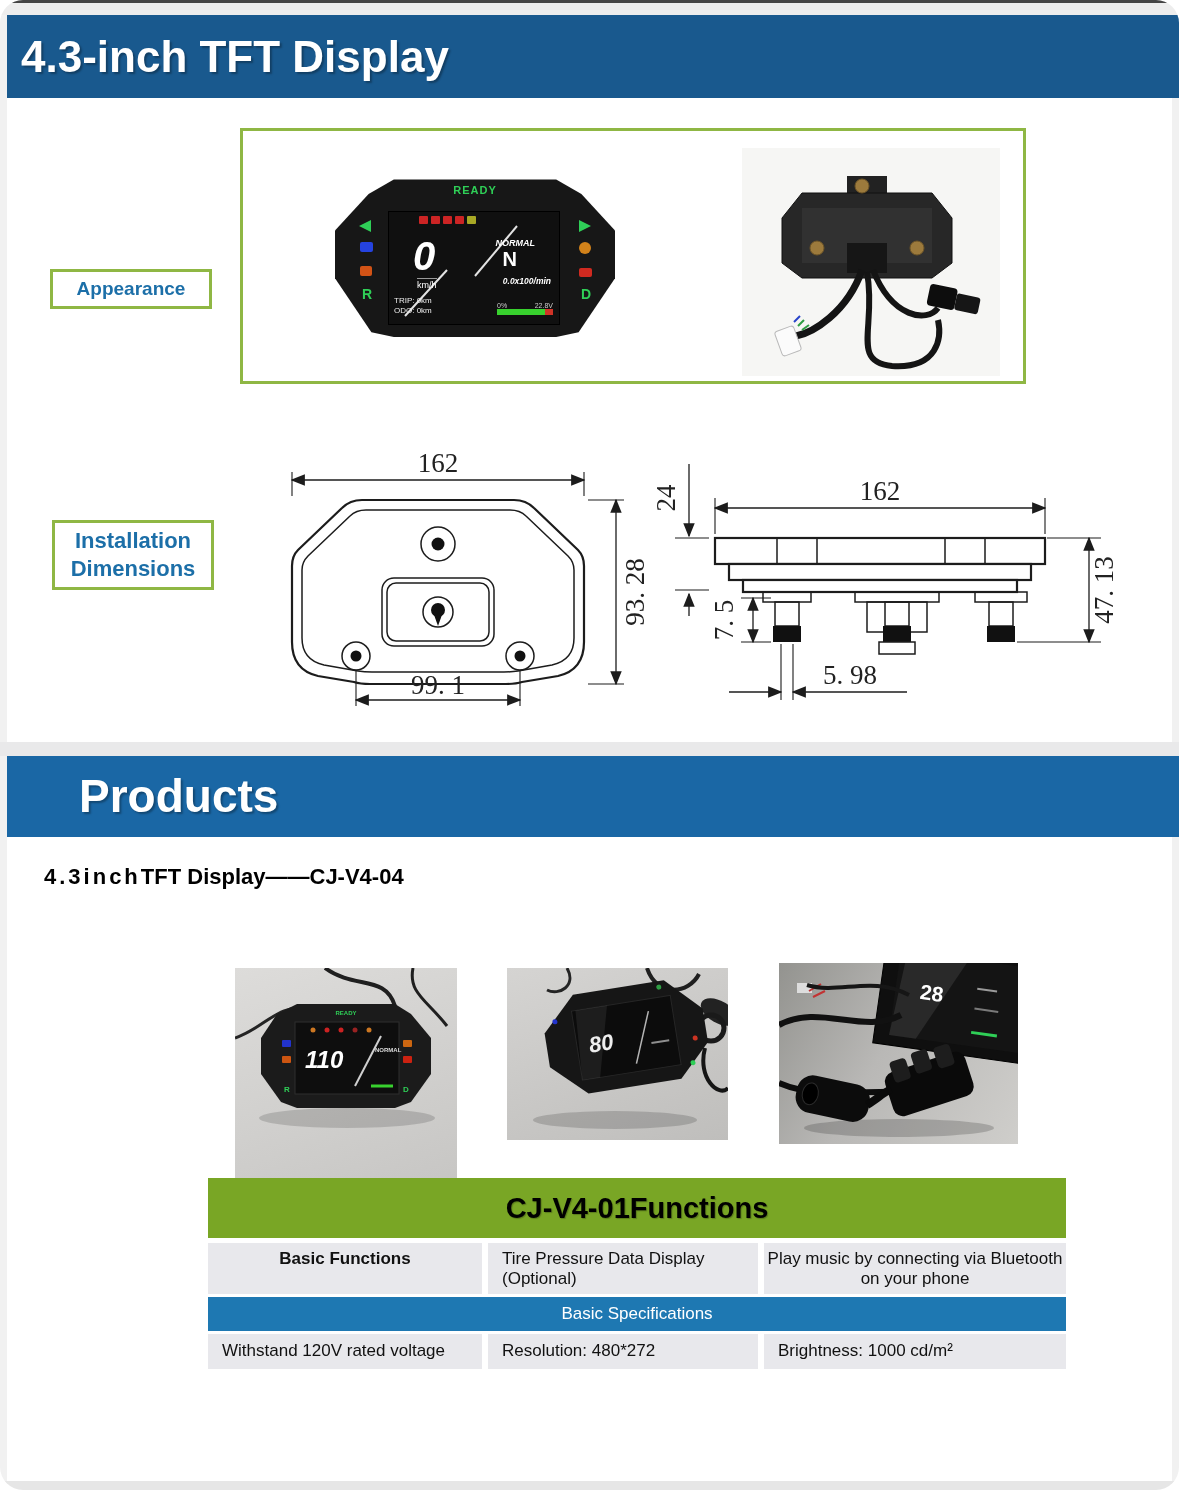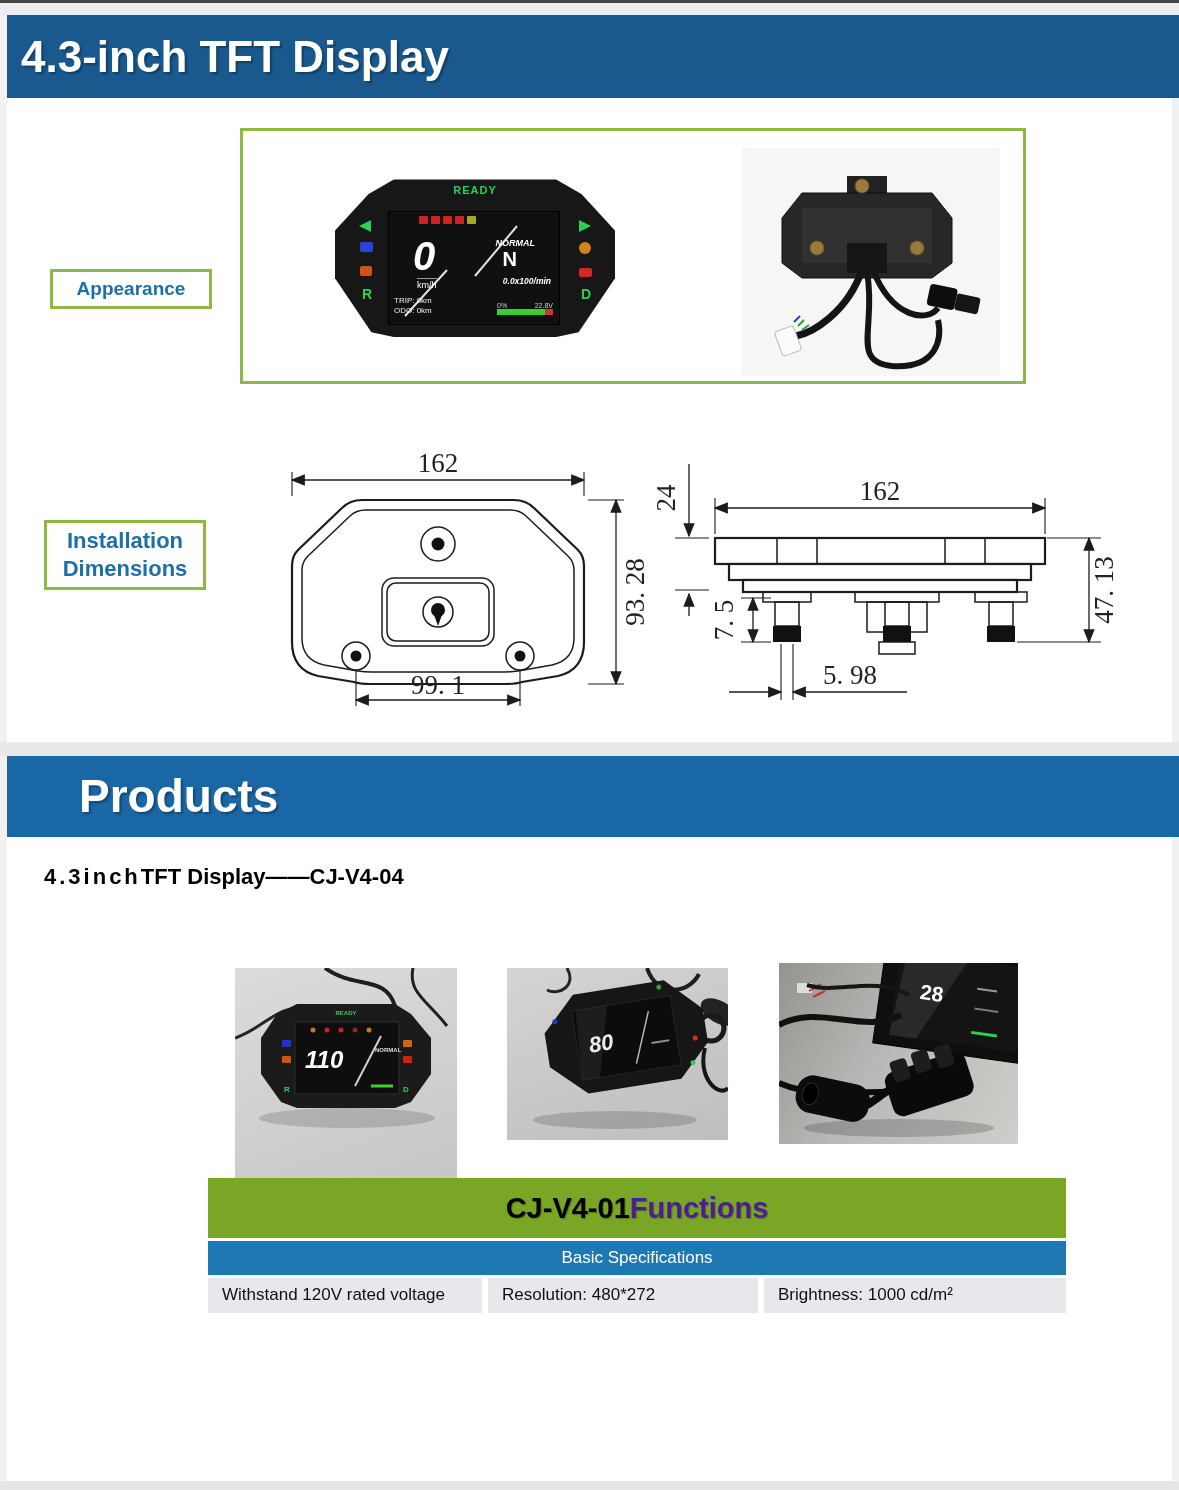--- a/index.html
+++ b/index.html
@@ -1,32 +1,32 @@
 <!DOCTYPE html>
 <html><head>
 <meta charset="utf-8">
 <style>
   html,body{margin:0;padding:0;background:#ffffff;}
   .page{position:relative;width:1179px;height:1490px;background:#ffffff;overflow:hidden;
-        font-family:"Liberation Sans",sans-serif;color:#111;}
+        font-family:"Liberation Sans",sans-serif;color:#111;border-radius:23px;}
   .edge-strip{position:absolute;top:15px;height:1468px;width:7px;background:#f1f1f1;}
   .top-dark{position:absolute;left:0;top:0;width:1179px;height:3px;background:#454545;}
   .top-gray{position:absolute;left:0;top:3px;width:1179px;height:12px;background:#ededed;}
   .band{position:absolute;left:7px;width:1165px;color:#fff;font-weight:bold;
         text-shadow:2px 2px 2px rgba(0,0,0,.30);}
   .band-h1{top:15px;height:83px;background:#19598e;font-size:44px;line-height:83px;padding-left:14px;}
   .band-products{top:756px;height:81px;background:#1a67a5;font-size:46px;line-height:81px;padding-left:72px;}
   .divider{position:absolute;left:0;top:742px;width:1179px;height:14px;background:#e9e9ea;}
   .bottom-gray{position:absolute;left:0;top:1481px;width:1179px;height:9px;background:#e6e6e6;}
 
   .green-label{position:absolute;border:3px solid #8fb744;background:#fff;color:#1c6fa8;
                font-weight:bold;display:flex;flex-direction:column;justify-content:center;
                align-items:center;text-align:center;}
   .lbl-appearance{left:50px;top:269px;width:156px;height:34px;font-size:19px;}
-  .lbl-install{left:44px;top:520px;width:156px;height:64px;font-size:22px;line-height:28px;}
+  .lbl-install{left:52px;top:520px;width:156px;height:64px;font-size:22px;line-height:28px;}
 
   .appearance-box{position:absolute;left:240px;top:128px;width:780px;height:250px;border:3px solid #8fb744;background:#fff;}
 
   
   .device{position:absolute;left:335px;top:178px;width:280px;height:159px;}
   .bezel{position:absolute;inset:0;background:#171717;
          clip-path:polygon(21% 1%,79% 1%,88% 10%,100% 33%,100% 63%,87% 97%,79% 100%,21% 100%,13% 97%,0% 63%,0% 33%,12% 10%);}
   .ready{position:absolute;left:0;right:0;top:6px;text-align:center;color:#2fcf57;
          font-size:11px;font-weight:bold;letter-spacing:1px;}
   .screen{position:absolute;left:53px;top:33px;width:170px;height:112px;background:#101010;border:1px solid #000;}
@@ -63,21 +63,21 @@
   .photo{position:absolute;overflow:hidden;}
   .photo1{left:235px;top:968px;width:222px;height:215px;background:linear-gradient(160deg,#dddcda,#c7c6c4);}
   .photo2{left:507px;top:968px;width:221px;height:172px;background:linear-gradient(160deg,#d5d4d2,#bfbebc);}
   .photo3{left:779px;top:963px;width:239px;height:181px;background:linear-gradient(120deg,#93938f,#b9b8b6 45%,#cfcecb);}
 
   
   .tbl{position:absolute;left:208px;top:1178px;width:858px;font-size:17px;}
   .tbl-header{height:60px;background:#79a625;text-align:center;line-height:60px;font-size:29px;font-weight:bold;
               text-shadow:1px 1px 1px rgba(0,0,0,.25);}
   .tbl-header .model{color:#000;}
-  .tbl-header .fn{color:#4c1d95;margin-left:0;}
+  .tbl-header .fn{color:#000000;margin-left:0;}
   .tbl-row{display:flex;gap:6px;margin-top:5px;}
   .cell{background:#e8e8ec;padding-top:6px;box-sizing:border-box;}
   .c1{width:274px;}.c2{width:270px;}.c3{width:302px;}
   .row1 .cell{height:51px;}
   .row2 .cell{height:35px;}
   .cell.center{text-align:center;}
   .cell.left{padding-left:14px;padding-right:10px;}
   .cell.bold{font-weight:bold;}
   .tbl-blue{margin-top:3px;height:34px;background:#1e78b2;color:#fff;text-align:center;line-height:34px;font-size:17px;}
   .row2{margin-top:3px;justify-content:center;}
@@ -342,20 +342,25 @@
         <ellipse cx="30" cy="137" rx="8" ry="11" fill="#000" stroke="#2a2a2a"></ellipse>
       </g>
       <path d="M88,142 C98,136 104,130 112,126" stroke="#0a0a0a" stroke-width="8" fill="none"></path>
     </svg>
   </div>
 
   <div class="tbl">
     <div class="tbl-header">
       <span class="model">CJ-V4-01</span><span class="fn">Functions</span>
     </div>
+    <div class="tbl-row row1">
+      <div class="cell c1 center bold">Basic Functions</div>
+      <div class="cell c2 left">Tire Pressure Data Display (Optional)</div>
+      <div class="cell c3 center">Play music by connecting via Bluetooth on your phone</div>
+    </div>
     <div class="tbl-blue">Basic Specifications</div>
     <div class="tbl-row row2">
       <div class="cell c1 left">Withstand 120V rated voltage</div>
       <div class="cell c2 left">Resolution: 480*272</div>
       <div class="cell c3 left">Brightness: 1000 cd/m²</div>
     </div>
   </div>
 
   <div class="bottom-gray"></div>
 </div>

